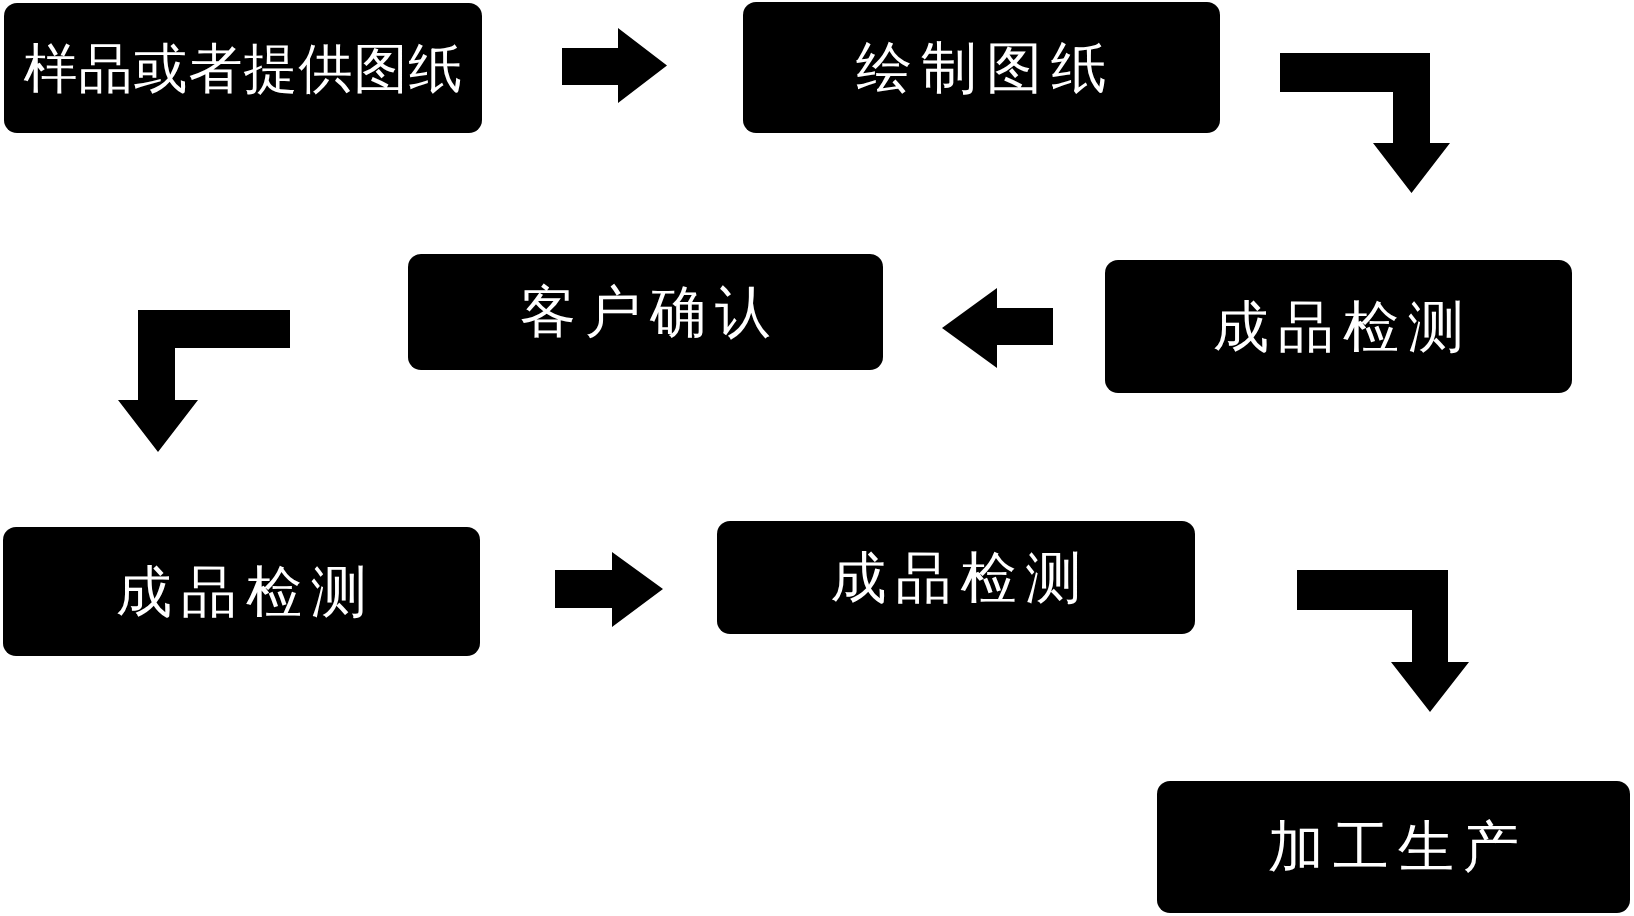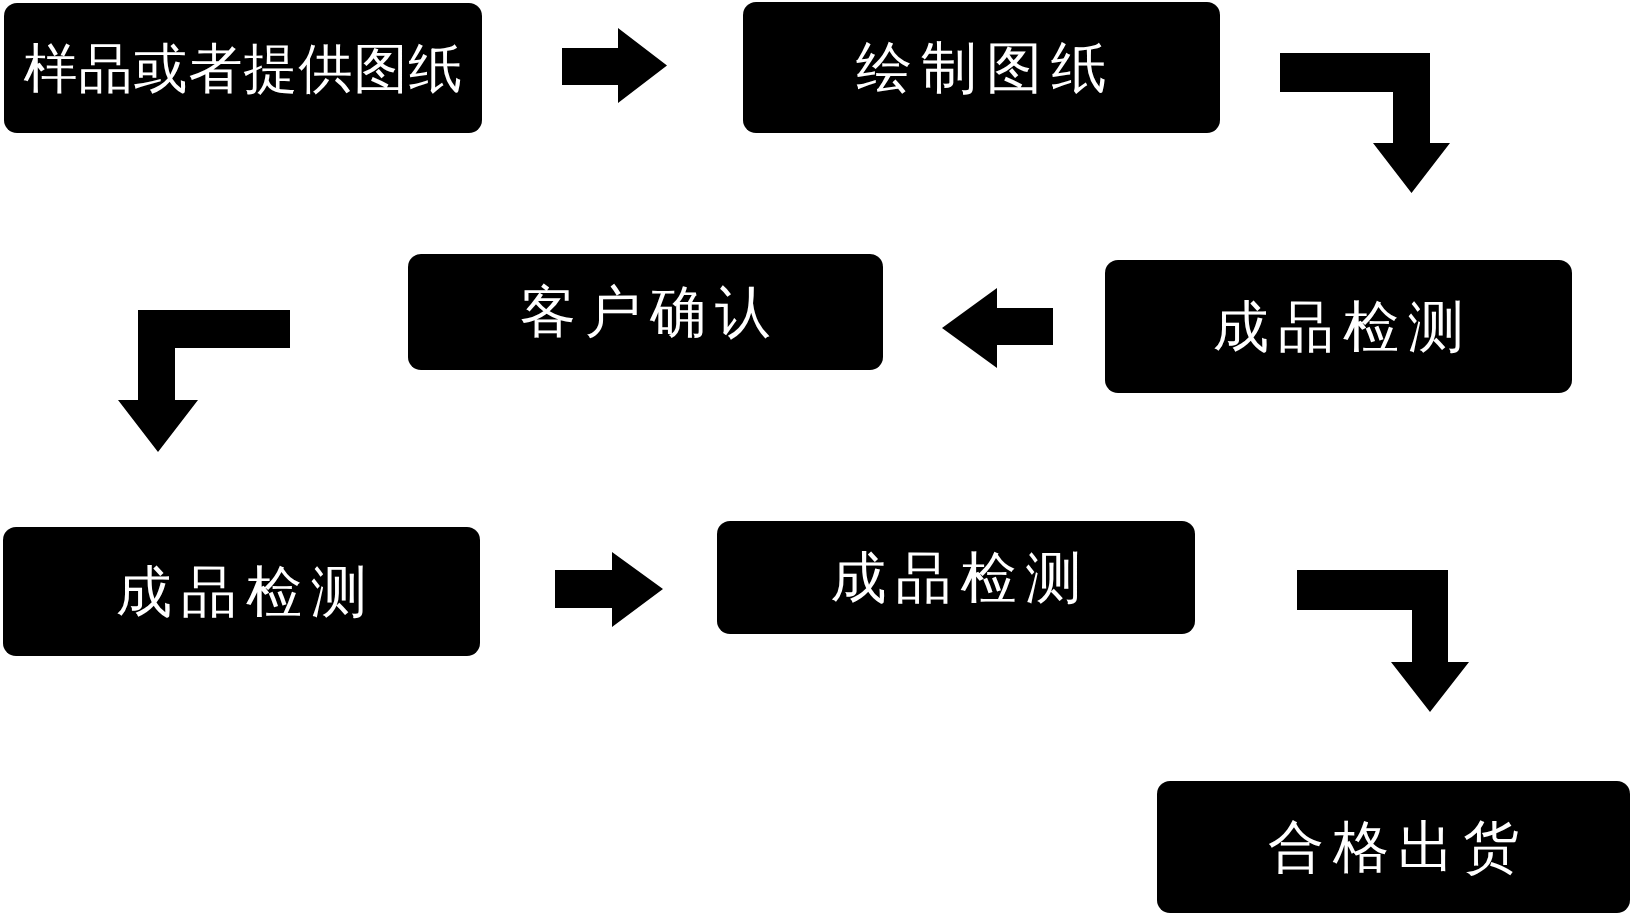--- a/index.html
+++ b/index.html
@@ -66,15 +66,15 @@
   <div class="flow-node" style="left:743px; top:2px; width:477px; height:131px;">绘制图纸</div>
 
   <div class="flow-node" style="left:1105px; top:260px; width:467px; height:133px;">成品检测</div>
 
   <div class="flow-node" style="left:408px; top:254px; width:475px; height:116px;">客户确认</div>
 
   <div class="flow-node" style="left:3px; top:527px; width:477px; height:129px;">成品检测</div>
 
   <div class="flow-node" style="left:717px; top:521px; width:478px; height:113px;">成品检测</div>
 
-  <div class="flow-node" style="left:1157px; top:781px; width:473px; height:132px;">合格出货</div>
+  <div class="flow-node" style="left:1157px; top:781px; width:473px; height:132px;">加工生产</div>
 
 </div>
 
 </body></html>

